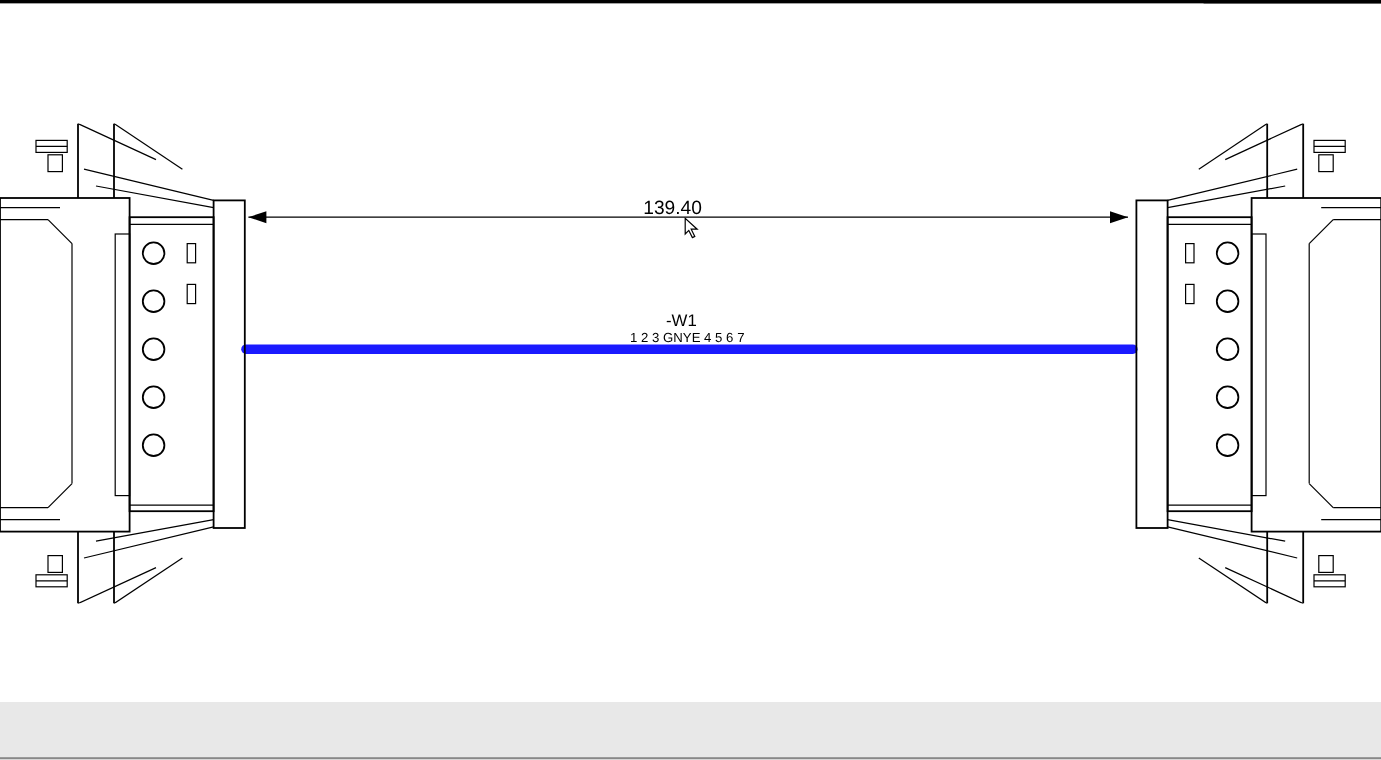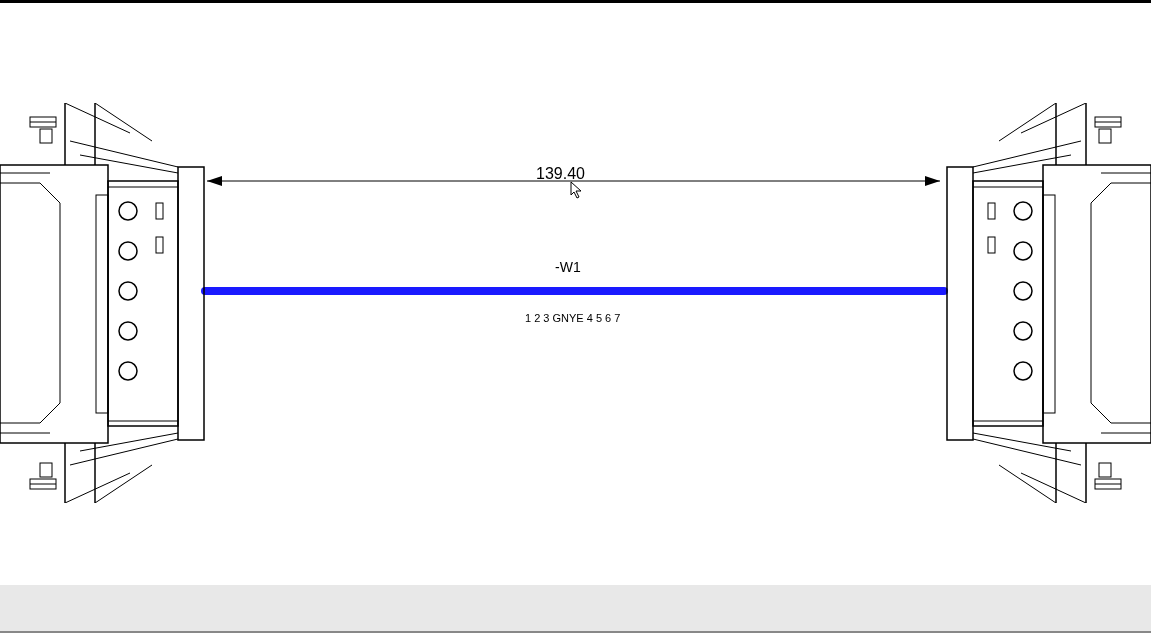--- a/index.html
+++ b/index.html
@@ -28,21 +28,21 @@
 
   <div class="dim-text" style="left:536px; top:162px;">139.40</div>
 
   <div class="cursor" style="left:570px; top:178px;">
     <svg width="14" height="18" viewBox="0 0 14 18">
       <path d="M1 1 L1 14 L4 11 L7 17 L9 16 L6 10 L11 10 Z" fill="#fff" stroke="#000" stroke-width="1"></path>
     </svg>
   </div>
 
   <div class="wire-text" style="left:555px; top:256px;">-W1</div>
-  <div class="core-text" style="left:525px; top:273px;margin-top:36px;">1 2 3 GNYE 4 5 6 7</div>
+  <div class="core-text" style="left:525px; top:273px;">1 2 3 GNYE 4 5 6 7</div>
 
   <svg width="1151" height="570">
     <line x1="205" y1="288" x2="944" y2="288" stroke="#1a1aff" stroke-width="8" stroke-linecap="round"></line>
   </svg>
 
   <svg width="250" height="400" style="top:100px; left:0;">
 
     <rect x="0" y="62" width="108" height="278" fill="none" stroke="#000" stroke-width="1.5"></rect>
 
     <rect x="178" y="64" width="26" height="273" fill="none" stroke="#000" stroke-width="1.5"></rect>

